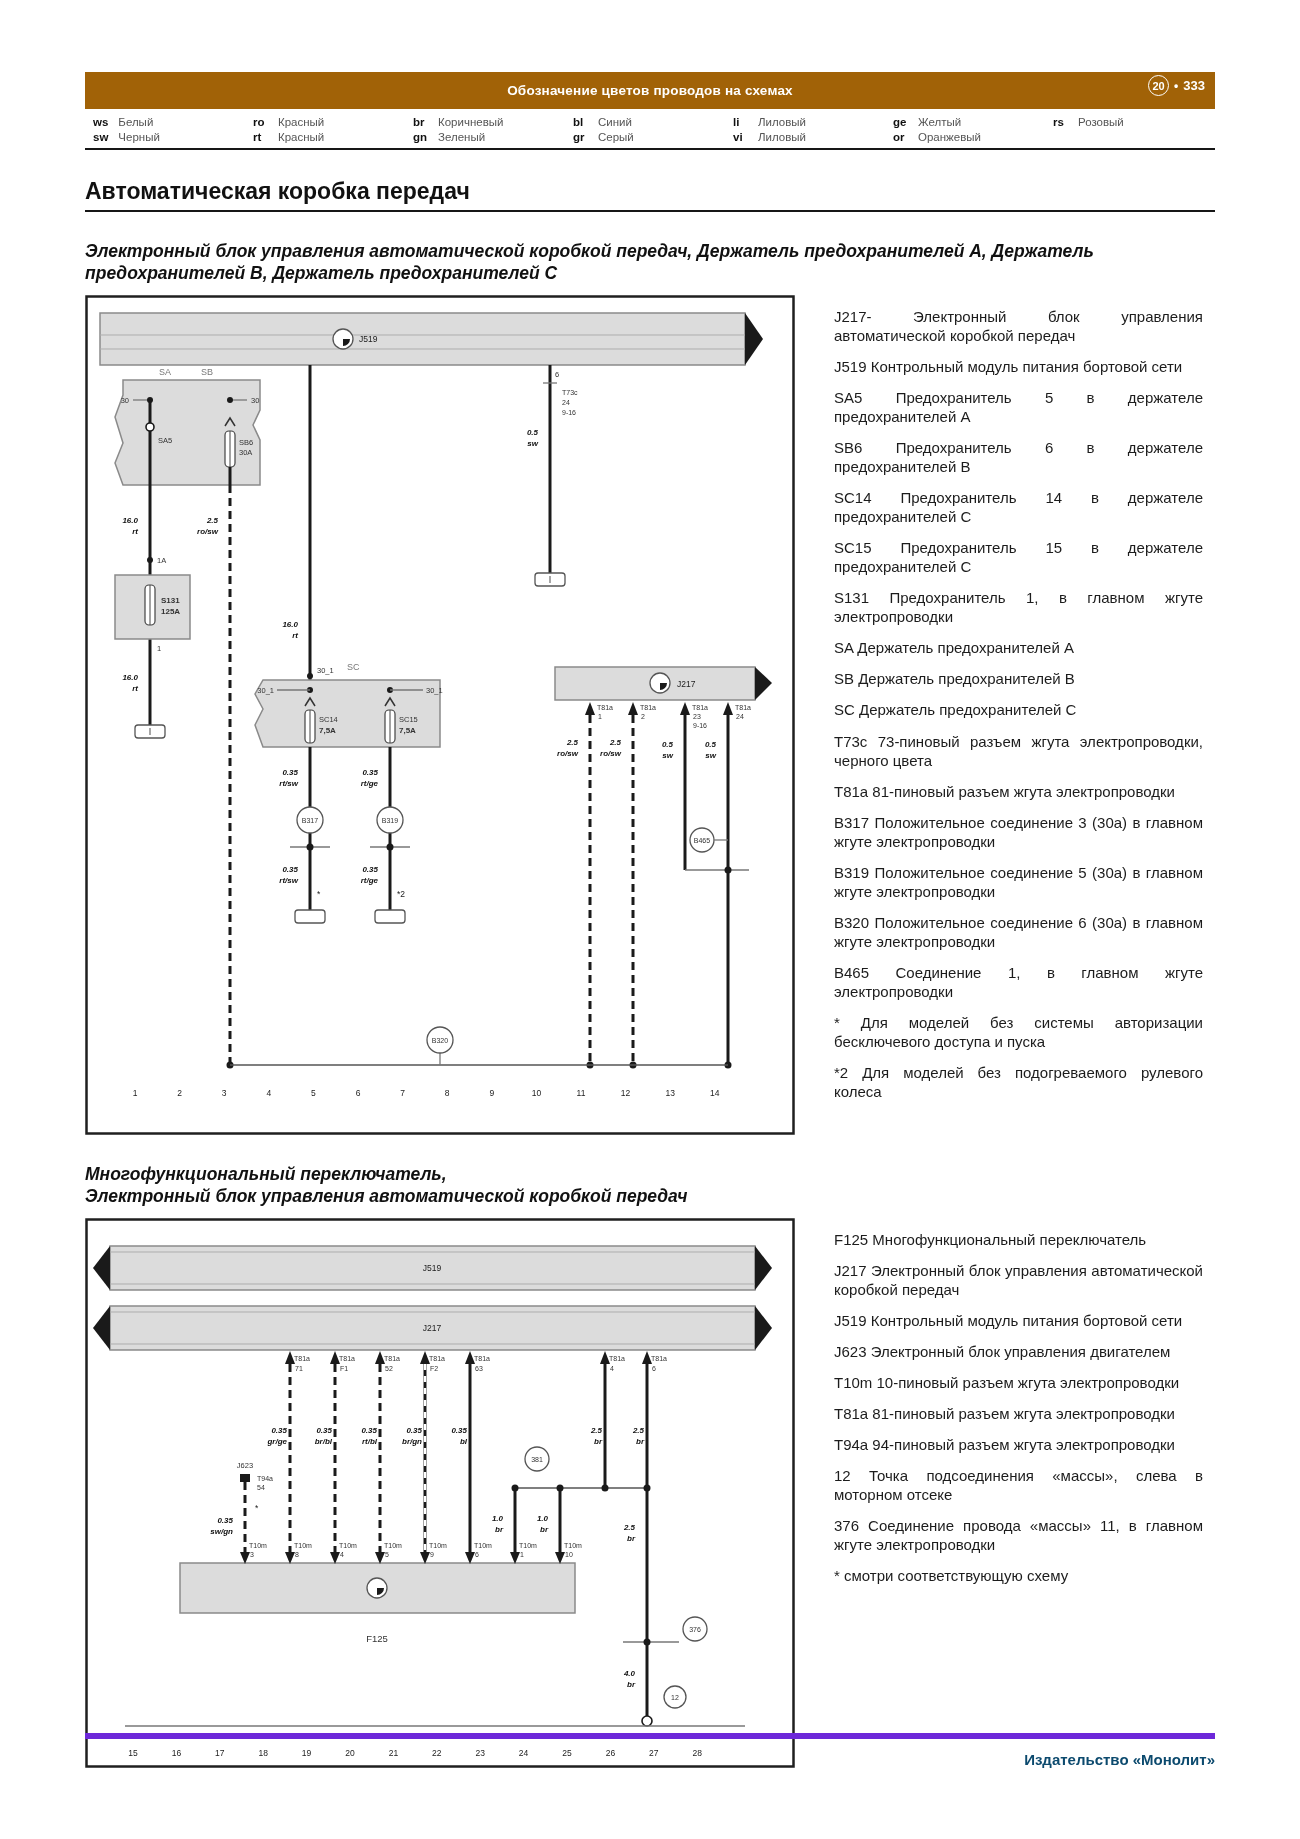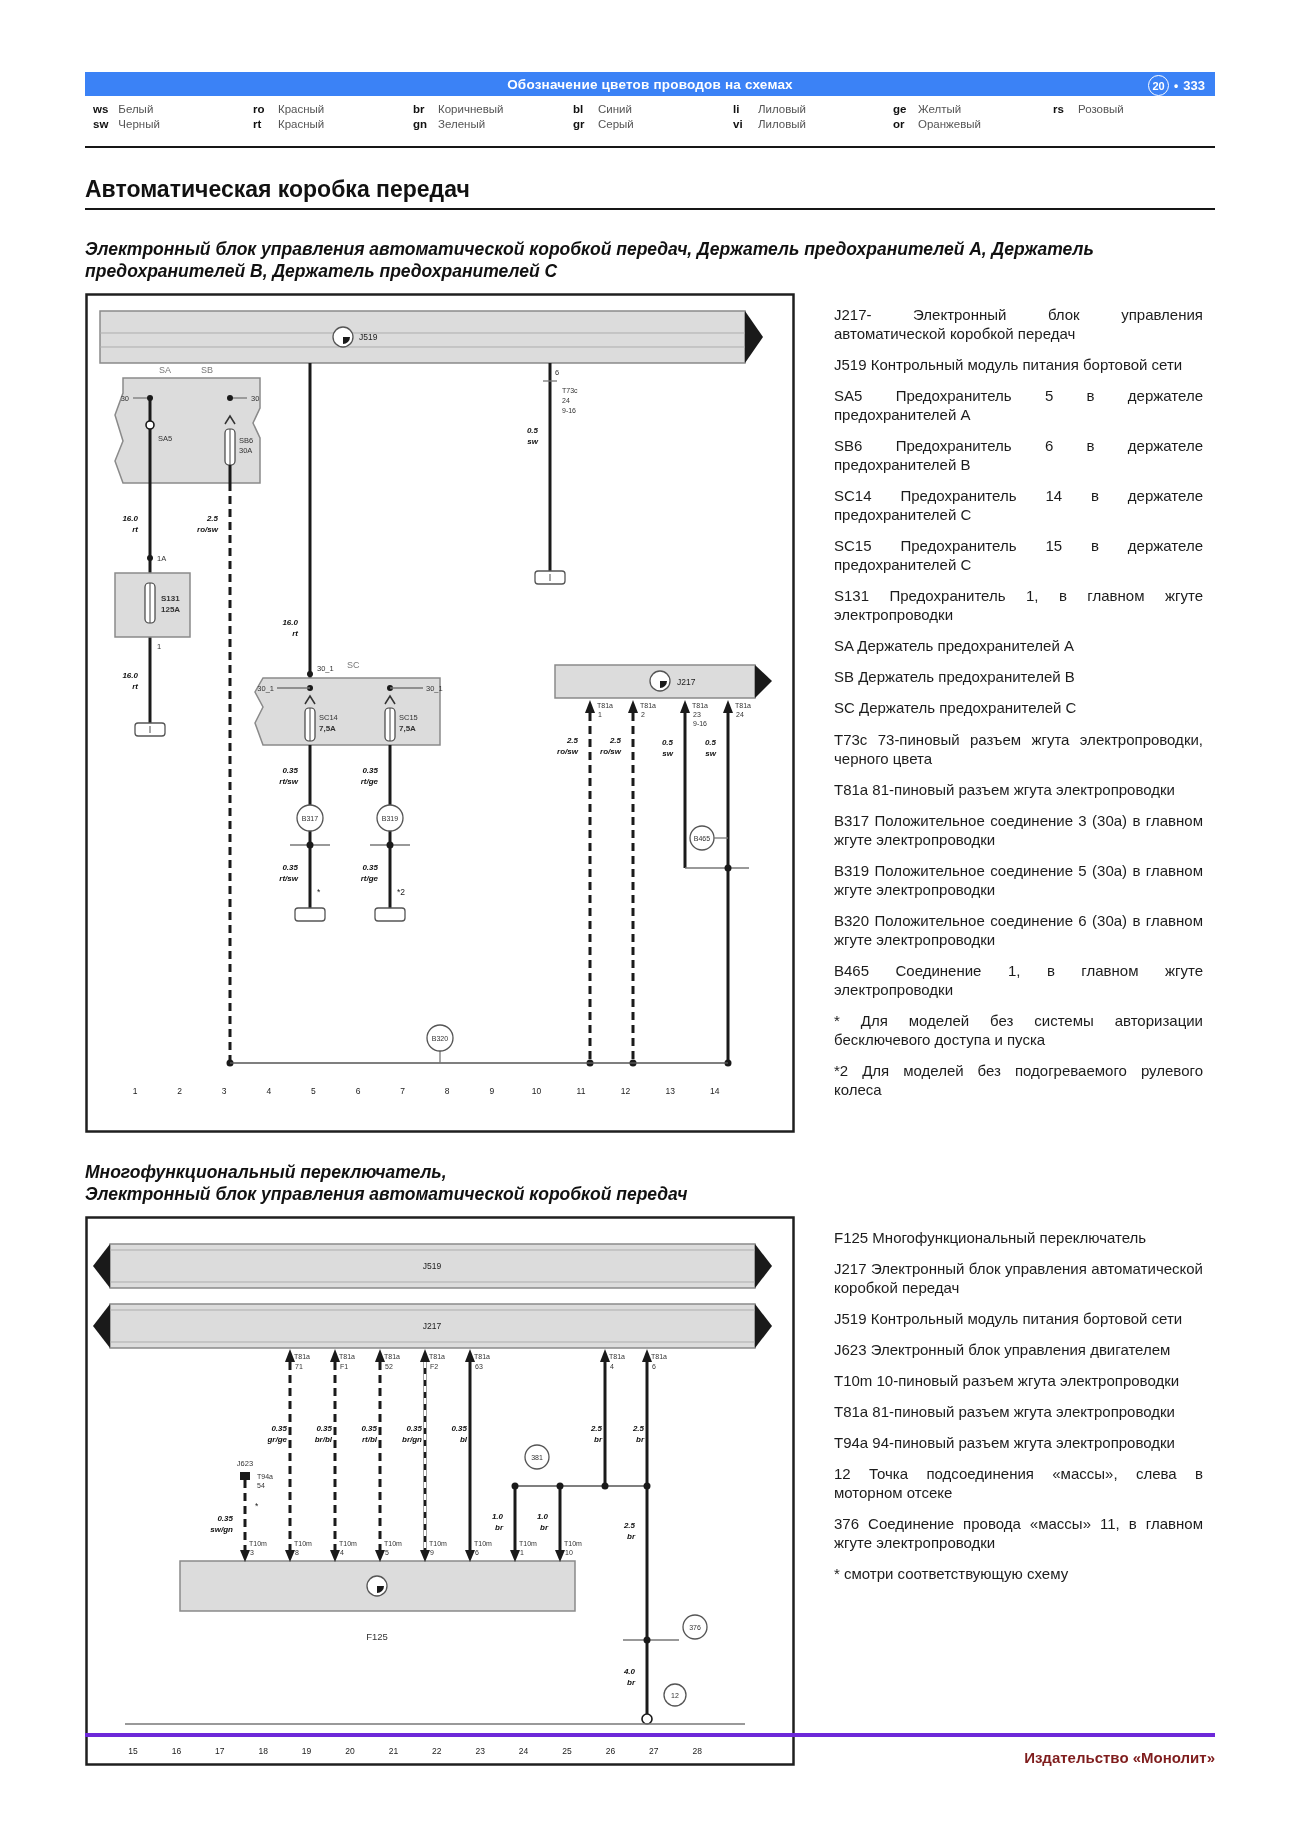--- a/index.html
+++ b/index.html
@@ -1,41 +1,41 @@
 <!DOCTYPE html>
 <html><head>
 <meta charset="utf-8">
 <style>
   html,body{margin:0;padding:0;}
   body{width:1300px;height:1839px;background:#fff;position:relative;overflow:hidden;
        font-family:"Liberation Sans",sans-serif;color:#111;}
   .content{margin:0 85px;}
   
   .hdr{margin-top:72px;border-bottom:2px solid #161616;}
-  .hdr-bar{background:#3b82f6;height:24px;display:flex;align-items:center;justify-content:center;position:relative;}
+  .hdr-bar{background:#a16207;height:37px;display:flex;align-items:center;justify-content:center;position:relative;}
   .hdr-title{color:#fff;font-weight:bold;font-size:13.5px;letter-spacing:.2px;}
   .hdr-badge{position:absolute;right:10px;top:3px;color:#fff;font-weight:bold;font-size:13px;display:flex;align-items:center;gap:5px;}
   .badge-circle{border:1.6px solid #fff;border-radius:50%;width:19px;height:19px;display:inline-flex;align-items:center;justify-content:center;font-size:11px;}
   .badge-dot{font-size:12px;}
-  .legend-grid{display:grid;grid-auto-flow:column;grid-template-rows:repeat(2,auto);grid-auto-columns:1fr;padding:7px 8px 16px;row-gap:3px;column-gap:6px;}
+  .legend-grid{display:grid;grid-auto-flow:column;grid-template-rows:repeat(2,auto);grid-auto-columns:1fr;padding:7px 8px 5px;row-gap:3px;column-gap:6px;}
   .leg-item{display:flex;gap:10px;font-size:11.5px;white-space:nowrap;}
   .leg-code{font-weight:bold;min-width:15px;color:#111;}
   .leg-name{color:#555;}
   
   h1.title{font-size:23px;margin:28px 0 0;padding-bottom:5px;border-bottom:2px solid #161616;font-weight:bold;}
   h2.subtitle{font-size:17.5px;font-style:italic;font-weight:bold;margin:28px 0 10px;line-height:1.28;}
   
   .section{display:flex;gap:27px;align-items:flex-start;}
   .dgwrap{flex:0 0 710px;}
   svg.diagram{display:block;}
   .leg-col{flex:1;font-size:15px;line-height:1.27;text-align:justify;color:#1c1c1c;}
   .leg-col p{margin:12px;}
   
-  .footer{position:absolute;left:85px;right:85px;top:1733px;border-top:4px solid #6d28d9;
-          padding-top:12px;text-align:right;font-size:15px;font-weight:bold;color:#7f1d1d;}
+  .footer{position:absolute;left:85px;right:85px;top:1733px;border-top:6px solid #6d28d9;
+          padding-top:12px;text-align:right;font-size:15px;font-weight:bold;color:#0c4a6e;}
   
   .border{fill:none;stroke:#1f1f1f;stroke-width:2.5;}
   .box{fill:#dcdcdc;stroke:#8a8a8a;stroke-width:1.5;}
   .busline{stroke:#adadad;stroke-width:1;}
   .wire{stroke:#1a1a1a;stroke-width:3;fill:none;}
   .wired{stroke:#1a1a1a;stroke-width:3;fill:none;stroke-dasharray:8 5;}
   .wirew{stroke:#fff;stroke-width:2.4;fill:none;stroke-dasharray:6 6;}
   .thin{stroke:#777;stroke-width:1.3;fill:none;}
   .jline{stroke:#555;stroke-width:1.5;fill:none;}
   .sym{stroke:#333;stroke-width:1.5;fill:none;}

